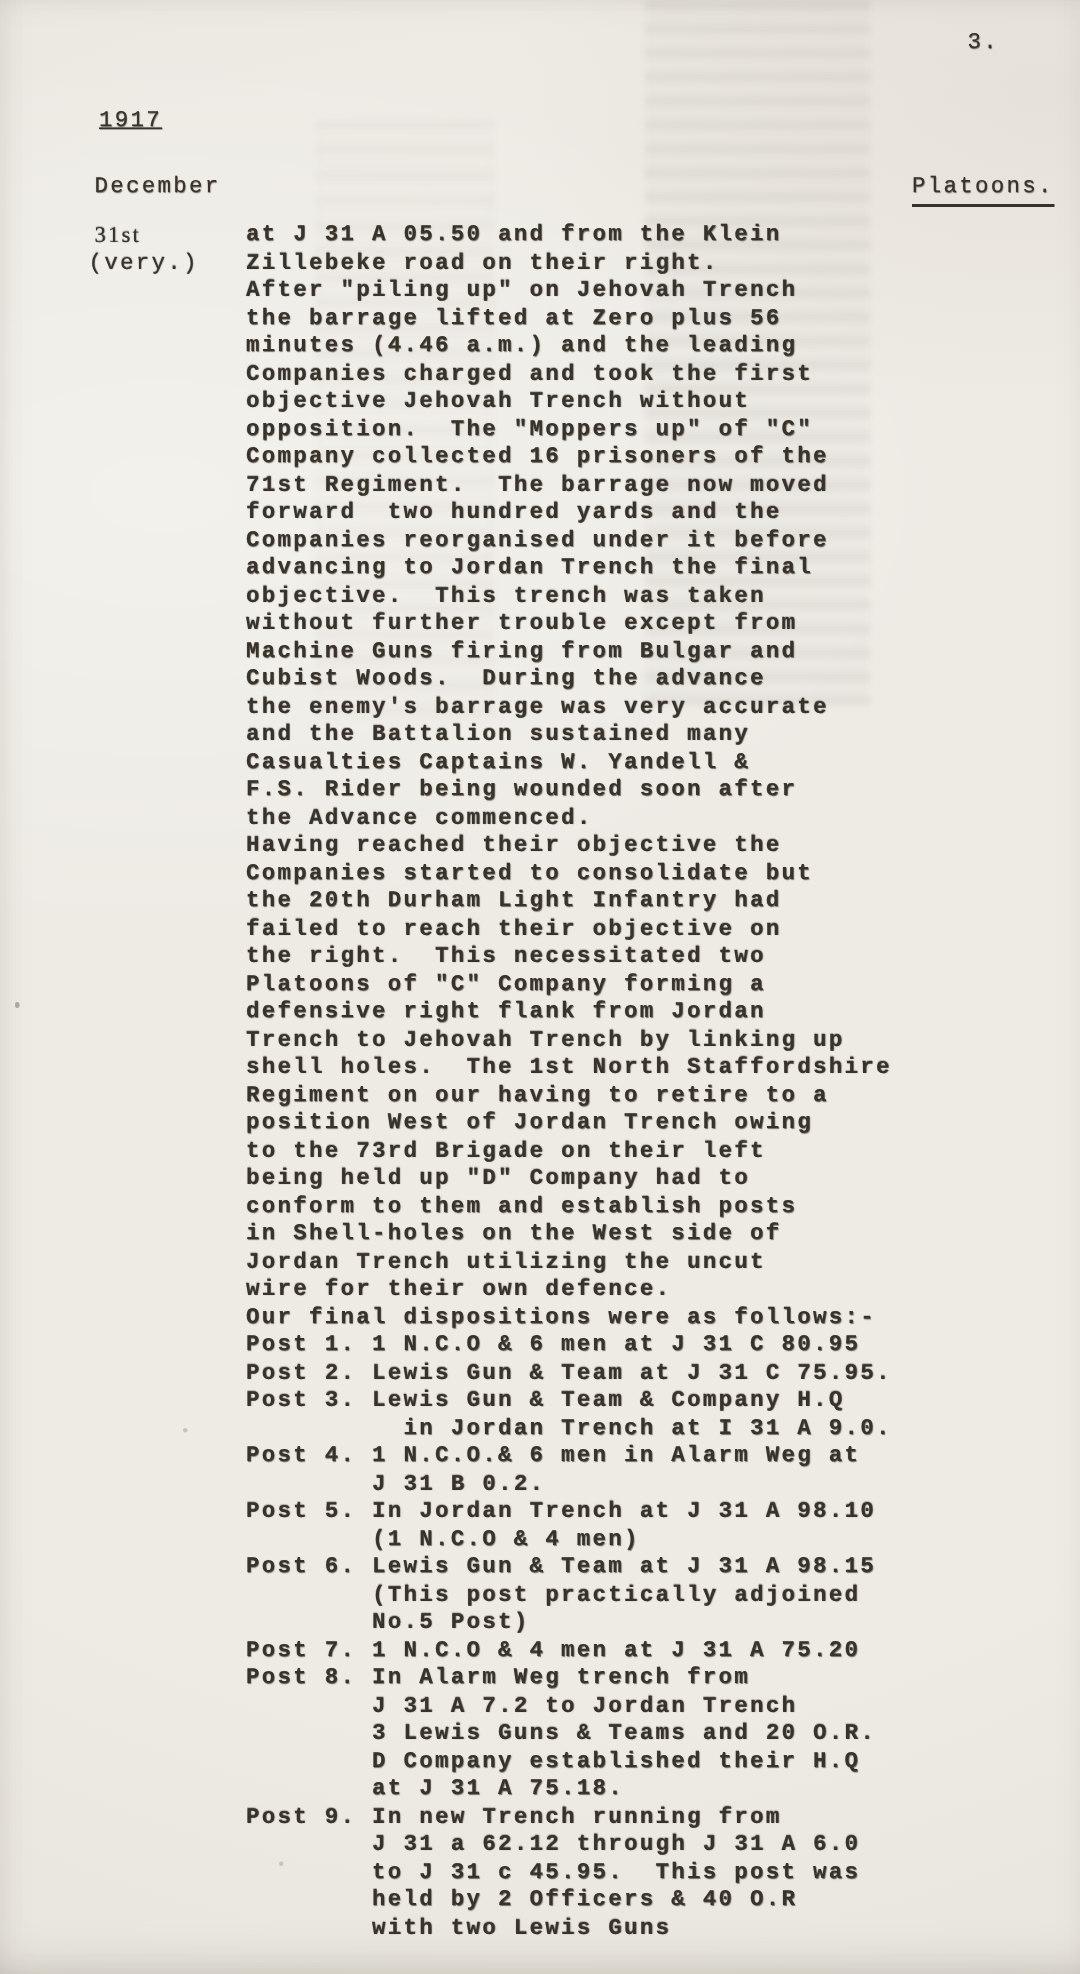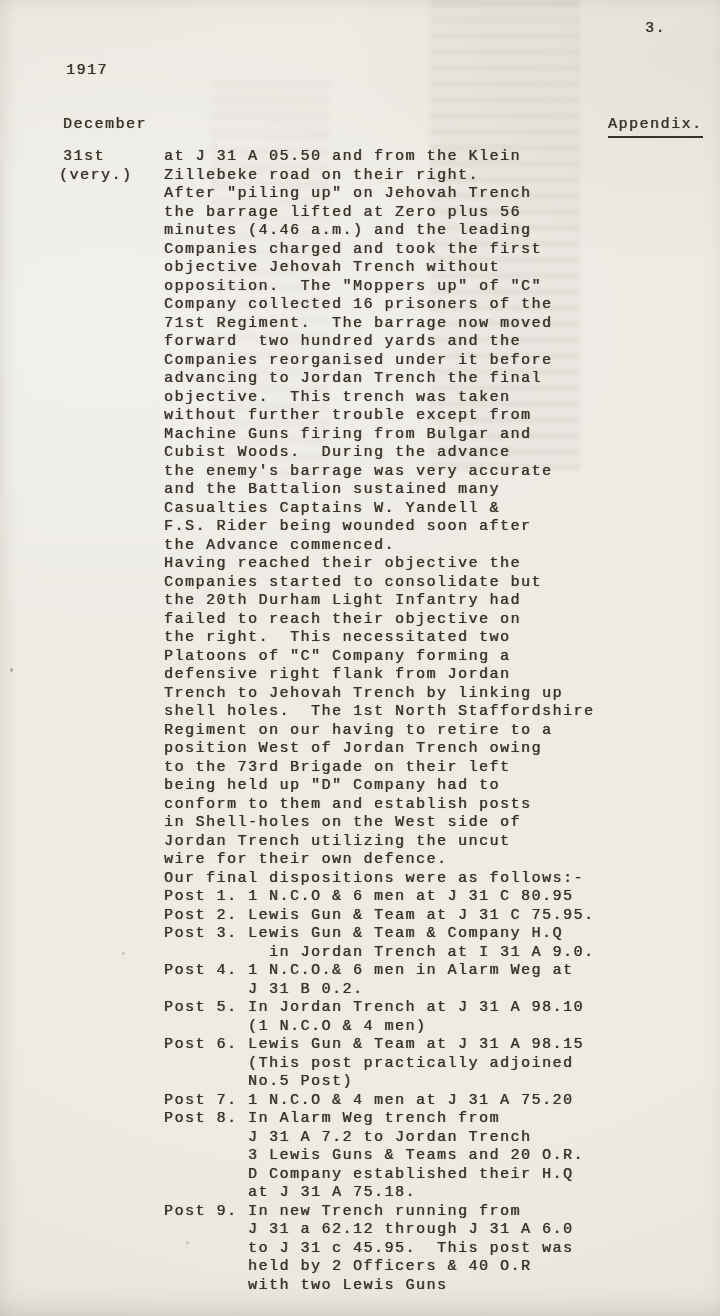--- a/index.html
+++ b/index.html
@@ -43,43 +43,43 @@
   .txt{
     position:absolute;
     font-size:15px;
     letter-spacing:1.5px;
     line-height:18.5px;
     white-space:pre;
     color:#37322a;
     text-shadow:0.4px 0.4px 0.7px rgba(52,46,36,0.65), -0.2px -0.2px 0.5px rgba(52,46,36,0.30);
   }
   .pagenum{left:645px;top:20px;}
-  .year{left:66px;top:62px;}
+  .year{left:66px;top:72px;text-decoration:underline;}
   .month{left:63px;top:116px;}
   .appendix{left:608px;top:116px;border-bottom:2px solid #37322a;padding-bottom:1px;}
-  .day{left:63px;top:148px;}
+  .day{left:63px;top:148px;font-family:Liberation Serif, serif;}
   .contd{left:59px;top:166.5px;}
-  .bodytext{left:164px;top:148px;}
+  .bodytext{left:164px;top:148px;font-weight:bold;}
   .line{white-space:pre;height:18.5px;}
   .speck{position:absolute;border-radius:50%;background:rgba(70,63,52,0.38);pointer-events:none;}
   .s1{left:10px;top:668px;width:3px;height:4px;}
   .s2{left:122px;top:952px;width:3px;height:3px;opacity:.6;}
   .s3{left:186px;top:1241px;width:3px;height:3px;opacity:.55;}
 </style>
 </head>
 <body>
 
 <div class="paper">
   <div class="ghost"></div>
   <div class="ghost2"></div>
 
   <div class="txt pagenum">3.</div>
   <div class="txt year">1917</div>
   <div class="txt month">December</div>
-  <div class="txt appendix">Appendix.</div>
+  <div class="txt appendix">Platoons.</div>
   <div class="txt day">31st</div>
   <div class="txt contd">(very.)</div>
 
   <div class="txt bodytext"><div class="line">at J 31 A 05.50 and from the Klein</div><div class="line">Zillebeke road on their right.</div><div class="line">After "piling up" on Jehovah Trench</div><div class="line">the barrage lifted at Zero plus 56</div><div class="line">minutes (4.46 a.m.) and the leading</div><div class="line">Companies charged and took the first</div><div class="line">objective Jehovah Trench without</div><div class="line">opposition.  The "Moppers up" of "C"</div><div class="line">Company collected 16 prisoners of the</div><div class="line">71st Regiment.  The barrage now moved</div><div class="line">forward  two hundred yards and the</div><div class="line">Companies reorganised under it before</div><div class="line">advancing to Jordan Trench the final</div><div class="line">objective.  This trench was taken</div><div class="line">without further trouble except from</div><div class="line">Machine Guns firing from Bulgar and</div><div class="line">Cubist Woods.  During the advance</div><div class="line">the enemy's barrage was very accurate</div><div class="line">and the Battalion sustained many</div><div class="line">Casualties Captains W. Yandell &amp;</div><div class="line">F.S. Rider being wounded soon after</div><div class="line">the Advance commenced.</div><div class="line">Having reached their objective the</div><div class="line">Companies started to consolidate but</div><div class="line">the 20th Durham Light Infantry had</div><div class="line">failed to reach their objective on</div><div class="line">the right.  This necessitated two</div><div class="line">Platoons of "C" Company forming a</div><div class="line">defensive right flank from Jordan</div><div class="line">Trench to Jehovah Trench by linking up</div><div class="line">shell holes.  The 1st North Staffordshire</div><div class="line">Regiment on our having to retire to a</div><div class="line">position West of Jordan Trench owing</div><div class="line">to the 73rd Brigade on their left</div><div class="line">being held up "D" Company had to</div><div class="line">conform to them and establish posts</div><div class="line">in Shell-holes on the West side of</div><div class="line">Jordan Trench utilizing the uncut</div><div class="line">wire for their own defence.</div><div class="line">Our final dispositions were as follows:-</div><div class="line">Post 1. 1 N.C.O &amp; 6 men at J 31 C 80.95</div><div class="line">Post 2. Lewis Gun &amp; Team at J 31 C 75.95.</div><div class="line">Post 3. Lewis Gun &amp; Team &amp; Company H.Q</div><div class="line">          in Jordan Trench at I 31 A 9.0.</div><div class="line">Post 4. 1 N.C.O.&amp; 6 men in Alarm Weg at</div><div class="line">        J 31 B 0.2.</div><div class="line">Post 5. In Jordan Trench at J 31 A 98.10</div><div class="line">        (1 N.C.O &amp; 4 men)</div><div class="line">Post 6. Lewis Gun &amp; Team at J 31 A 98.15</div><div class="line">        (This post practically adjoined</div><div class="line">        No.5 Post)</div><div class="line">Post 7. 1 N.C.O &amp; 4 men at J 31 A 75.20</div><div class="line">Post 8. In Alarm Weg trench from</div><div class="line">        J 31 A 7.2 to Jordan Trench</div><div class="line">        3 Lewis Guns &amp; Teams and 20 O.R.</div><div class="line">        D Company established their H.Q</div><div class="line">        at J 31 A 75.18.</div><div class="line">Post 9. In new Trench running from</div><div class="line">        J 31 a 62.12 through J 31 A 6.0</div><div class="line">        to J 31 c 45.95.  This post was</div><div class="line">        held by 2 Officers &amp; 40 O.R</div><div class="line">        with two Lewis Guns</div></div>
 
   <div class="speck s1"></div>
   <div class="speck s2"></div>
   <div class="speck s3"></div>
 </div>
 

